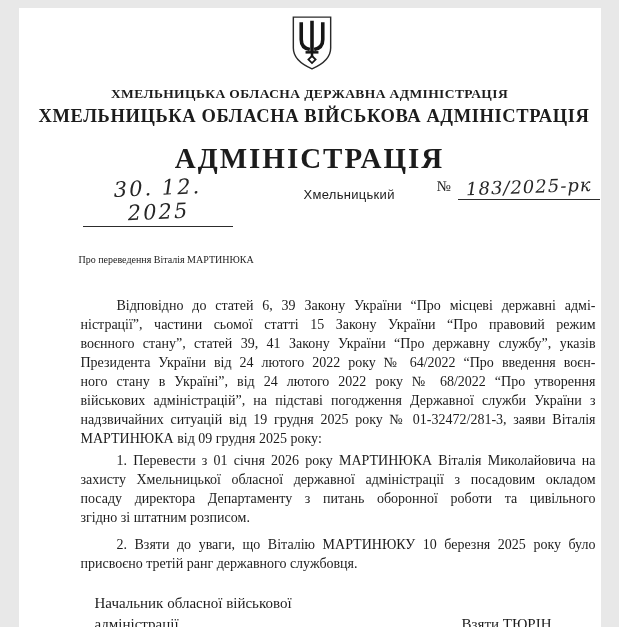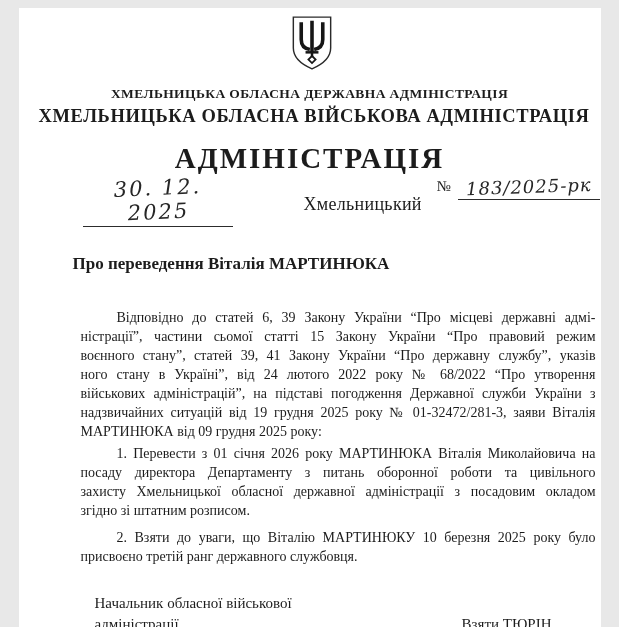--- a/index.html
+++ b/index.html
@@ -52,23 +52,23 @@
   .date-field {
     position: absolute;
     top: 168px; left: 64px;
     width: 150px;
     text-align: center;
     border-bottom: 1.5px solid #2c2c2c;
     padding-bottom: 2px;
   }
   .city {
     position: absolute;
-    top: 186px; left: 285px;
-    font-family: Liberation Serif, serif;
-    font-size: 18px;
+    top: 179px; left: 285px;
+    font-family: Liberation Sans, sans-serif;
+    font-size: 13px;
     letter-spacing: 0.3px;
   }
   .number-field {
     position: absolute;
     top: 168px; left: 418px;
     display: flex;
     align-items: flex-end;
     gap: 7px;
   }
   .no-sign { font-size: 15px; padding-bottom: 5px; }
@@ -82,28 +82,28 @@
     font-family: "DejaVu Serif", serif;
     font-style: italic;
     color: #262626;
     display: inline-block;
   }
   .hw-date { font-size: 21px; letter-spacing: 2px; transform: rotate(-2.5deg); }
   .hw-num  { font-size: 18px; letter-spacing: 1px; transform: rotate(-2deg); }
   
   .subject {
     position: absolute;
-    top: 246px; left: 54px;
-    font-weight: bold;
-    font-size: 17px;
+    top: 246px; left: 60px;
+    font-weight: normal;
+    font-size: 10px;
   }
   
   .body-block {
     position: absolute;
-    top: 300px; left: 62px;
+    top: 288px; left: 62px;
     width: 515px;
     font-size: 14px;
     line-height: 19px;
   }
   .para { margin: 0; }
   .para.gap-sm { margin-top: 3px; }
   .para.gap-md { margin-top: 8px; }
   .line { text-align: justify; text-align-last: justify; }
   .line.last { text-align-last: auto; }
   .line.indent { padding-left: 36px; }
@@ -154,29 +154,30 @@
     <span class="num-line"><span class="hw hw-num">183/2025-рк</span></span>
   </div>
 
   <div class="subject">Про переведення Віталія МАРТИНЮКА</div>
 
   <div class="body-block">
     <div class="para">
         <div class="line indent">Відповідно до статей 6, 39 Закону України “Про місцеві державні адмі-</div>
         <div class="line">ністрації”, частини сьомої статті 15 Закону України “Про правовий режим</div>
         <div class="line">воєнного стану”, статей 39, 41 Закону України “Про державну службу”, указів</div>
+        <div class="line">Президента України від 24 лютого 2022 року № 64/2022 “Про введення воєн-</div>
         <div class="line">ного стану в Україні”, від 24 лютого 2022 року № 68/2022 “Про утворення</div>
         <div class="line">військових адміністрацій”, на підставі погодження Державної служби України з</div>
         <div class="line">надзвичайних ситуацій від 19 грудня 2025 року № 01-32472/281-3, заяви Віталія</div>
         <div class="line last">МАРТИНЮКА від 09 грудня 2025 року:</div>
       </div>
     <div class="para gap-sm">
         <div class="line indent">1. Перевести з 01 січня 2026 року МАРТИНЮКА Віталія Миколайовича на</div>
+        <div class="line">захисту Хмельницької обласної державної адміністрації з посадовим окладом</div>
         <div class="line">посаду директора Департаменту з питань оборонної роботи та цивільного</div>
-        <div class="line">захисту Хмельницької обласної державної адміністрації з посадовим окладом</div>
         <div class="line last">згідно зі штатним розписом.</div>
       </div>
     <div class="para gap-md">
         <div class="line indent">2. Взяти до уваги, що Віталію МАРТИНЮКУ 10 березня 2025 року було</div>
         <div class="line last">присвоєно третій ранг державного службовця.</div>
       </div>
   </div>
 
   <div class="signature">
     <div>

